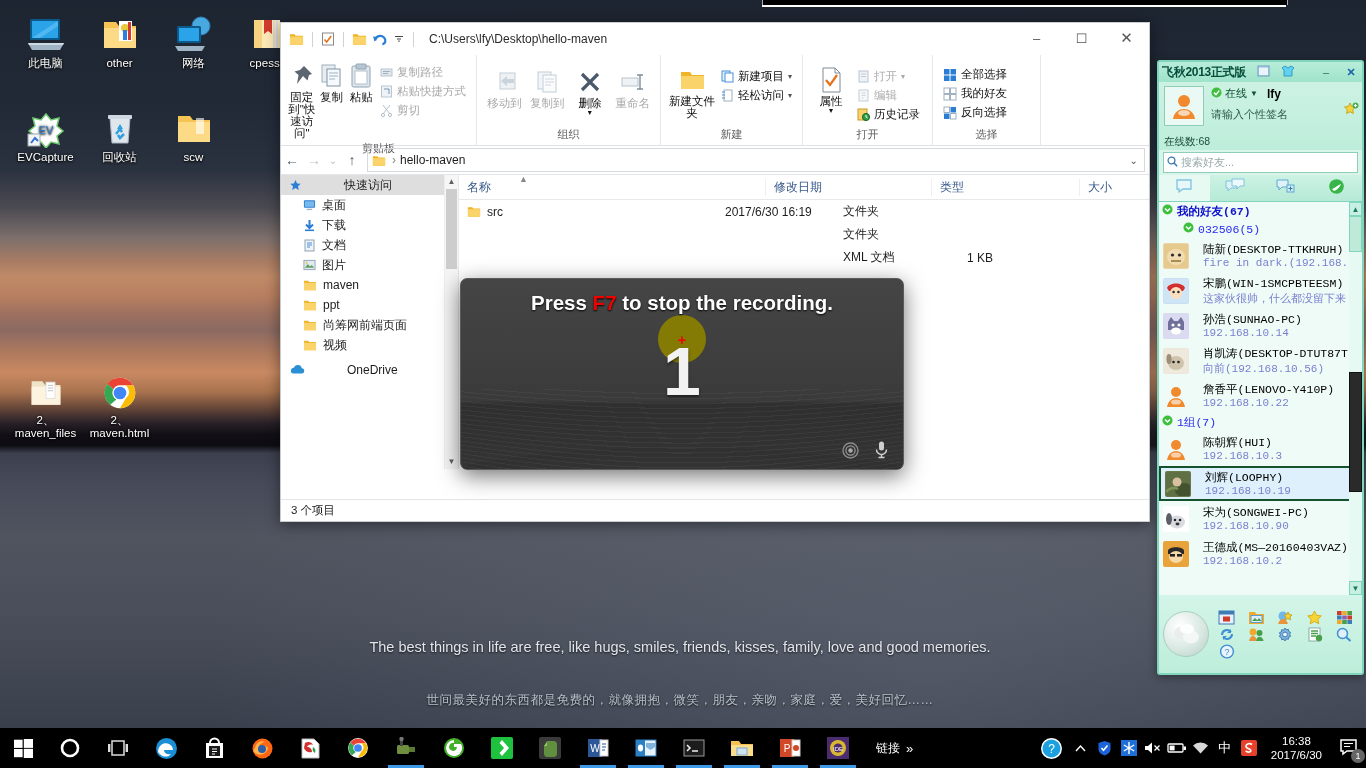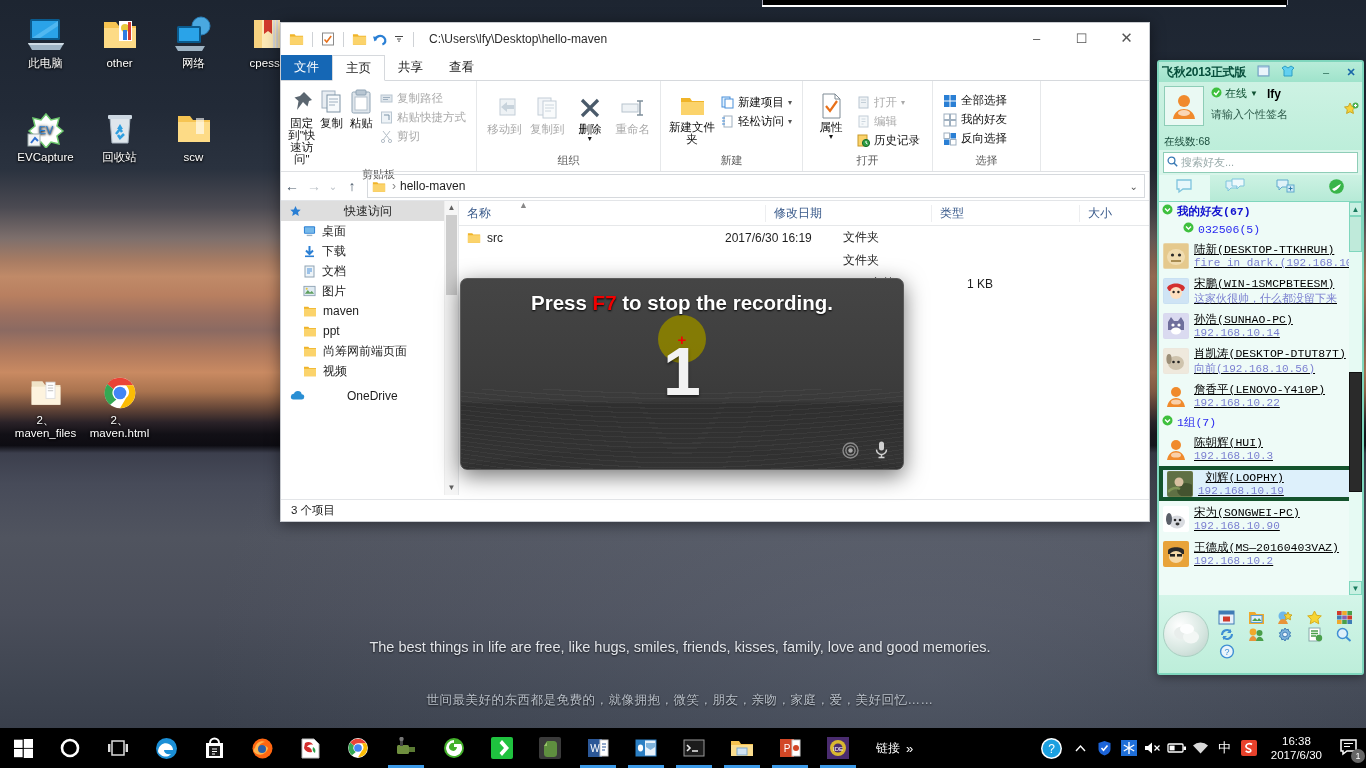--- a/index.html
+++ b/index.html
@@ -150,24 +150,24 @@
   .fq-tabs{height:26px;display:flex;background:linear-gradient(180deg,#cdf2e3,#b6ead6);
     border-bottom:1px solid #7fd6bd;}
   .fq-tabs div{flex:1;display:flex;align-items:center;justify-content:center;}
   .fq-tabs div.active{background:#e6faf3;}
   .fq-list{flex:1;background:#eefbf7;overflow:hidden;position:relative;}
   .fq-group{display:flex;align-items:center;gap:4px;height:18px;padding-left:3px;
     font-family:"Liberation Mono",monospace;}
   .fq-group .gname{font-size:11.5px;font-weight:bold;color:#1010cf;}
   .fq-group.sub .gname{font-weight:normal;color:#2a2af0;}
   .fq-buddy{height:35px;display:flex;align-items:center;padding-left:4px;}
-  .fq-buddy.sel{background:#ddf0fb;border:4px solid #14532d;box-sizing:border-box;text-align:right;}
+  .fq-buddy.sel{background:#ddf0fb;border:2px solid #14532d;box-sizing:border-box;}
   .fq-ava{width:26px;height:26px;flex:0 0 26px;border-radius:2px;overflow:hidden;
     display:flex;align-items:center;justify-content:center;font-size:16px;}
-  .fq-btxt{margin-left:5px;overflow:hidden;white-space:nowrap;text-decoration:underline;}
+  .fq-btxt{margin-left:14px;overflow:hidden;white-space:nowrap;}
   .fq-bname{font-size:11.5px;color:#000;font-family:"Liberation Mono",monospace;}
   .fq-bsub{font-size:11px;color:#7a7fd0;font-family:"Liberation Mono",monospace;}
   .fq-scroll{position:absolute;right:0;top:0;width:13px;height:100%;background:#e6faf3;}
   .fq-scroll .a{height:14px;text-align:center;font-size:8px;color:#1a7a5e;line-height:14px;
     background:#c8f0e2;border:1px solid #7fd6bd;box-sizing:border-box;}
   .fq-scroll .th{position:absolute;left:0;width:13px;background:#bfeada;border:1px solid #7fd6bd;
     box-sizing:border-box;}
   .fq-foot{height:78px;background:linear-gradient(180deg,#d4f5e9,#bdeeda);display:flex;
     align-items:center;padding:0 4px;gap:4px;}
   .fq-foot .bigball{width:44px;height:44px;border-radius:50%;
@@ -361,26 +361,20 @@
       <span class="sep"></span>
     </div>
     <div class="ex-path">C:\Users\lfy\Desktop\hello-maven</div>
     <div class="ex-winbtns">
       <div>–</div>
       <div>☐</div>
       <div>✕</div>
     </div>
   </div>
 
-  <div class="ex-tabs">
-    <div class="tab file">文件</div>
-    <div class="tab active">主页</div>
-    <div class="tab">共享</div>
-    <div class="tab">查看</div>
-  </div>
 
   <div class="ribbon">
 
     <div class="rgroup" style="width:196px;">
       <div class="rrow">
         <div class="bigbtn">
           <div class="g">
             <svg width="24" height="24" viewBox="0 0 24 24">
                 <path d="M14 2l8 8-3 1-1.5 5.5L13 12 7 20l1.5-9L4.5 7.5 10 6z" fill="#5b6670"></path>
               </svg>

